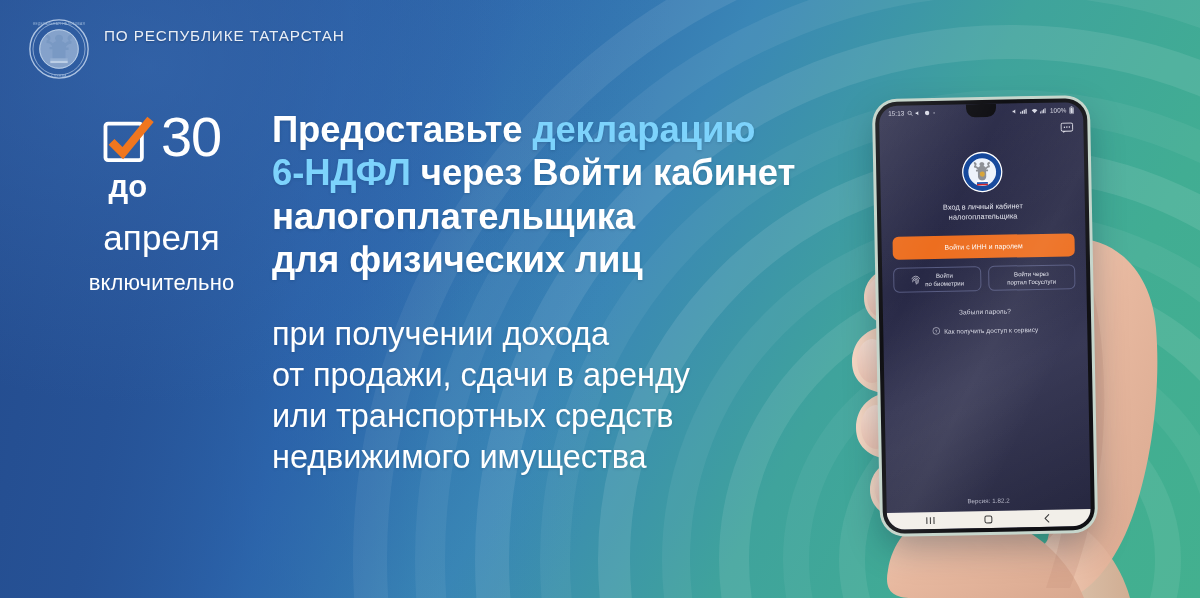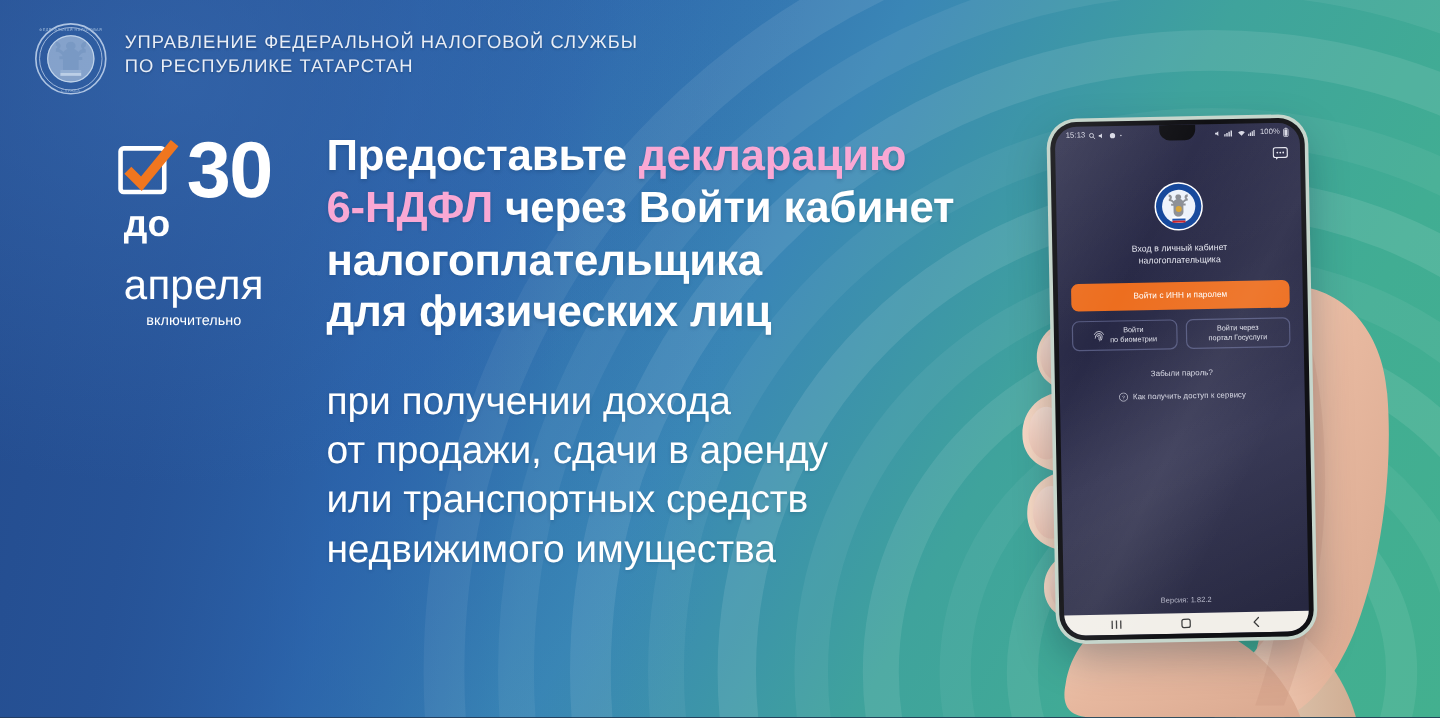--- a/index.html
+++ b/index.html
@@ -72,44 +72,44 @@
     color:#ffffff;
   }
   .date-row{ display:flex; align-items:flex-start; justify-content:center; gap:7px; }
   .date-left{ display:flex; flex-direction:column; align-items:center; padding-top:3px; }
   .checkbox-ico{ width:52px; height:52px; display:block; }
   .word-do{
     font-size:31px; font-weight:700; line-height:1;
     margin-top:4px; letter-spacing:.005em;
   }
   .big-30{
-    font-size:66px; font-weight:700; line-height:.88;
+    font-size:56px; font-weight:400; line-height:.88;
     letter-spacing:-.02em;
   }
   .word-month{
     font-size:35px; font-weight:400; line-height:1.02;
     margin-top:18px; letter-spacing:.005em;
   }
   .word-incl{
-    font-size:12px; font-weight:400; line-height:1.1;
-    margin-top:5px; letter-spacing:.005em;
+    font-size:22px; font-weight:400; line-height:1.1;
+    margin-top:15px; letter-spacing:.005em;
   }
 
   
   .headline{
     position:absolute; left:272px; top:108px;
     width:640px; z-index:6;
     color:#ffffff;
     font-size:36.5px;
     font-weight:700;
     line-height:1.185;
     letter-spacing:-.004em;
     text-shadow:0 1px 3px rgba(15,45,80,.22);
   }
-  .hl-accent{ color:#f9a8d4; }
+  .hl-accent{ color:#7dd3fc; }
 
   
   .subtext{
     position:absolute; left:272px; top:314px;
     width:620px; z-index:6;
     color:#ffffff;
     font-size:32.5px;
     font-weight:400;
     line-height:1.265;
     letter-spacing:-.002em;
@@ -286,21 +286,20 @@
       </g>
       <rect x="36" y="65" width="28" height="4" fill="#9db7d8"></rect>
       <rect x="36" y="69" width="28" height="4" fill="#c9d9ed"></rect>
       <rect x="36" y="73" width="28" height="4" fill="#8fa9cd"></rect>
       <g fill="#a8c2e0" font-size="5.2" font-family="'Liberation Sans',sans-serif" letter-spacing=".6">
         <text x="50" y="12" text-anchor="middle">ФЕДЕРАЛЬНАЯ НАЛОГОВАЯ</text>
         <text x="50" y="95" text-anchor="middle">СЛУЖБА</text>
       </g>
     </svg>
     <div class="org-title">
-      <span>УПРАВЛЕНИЕ ФЕДЕРАЛЬНОЙ НАЛОГОВОЙ СЛУЖБЫ</span>
       <span>ПО РЕСПУБЛИКЕ ТАТАРСТАН</span>
     </div>
   </div>
 
   <div class="date-block">
     <div class="date-row">
       <div class="date-left">
         <svg class="checkbox-ico" viewBox="0 0 60 60" aria-hidden="true">
           <rect x="4" y="10" width="42" height="42" rx="3" fill="none" stroke="#ffffff" stroke-width="4.4"></rect>
           <path d="M11 31 L24 44 L56 5" fill="none" stroke="#F0761F" stroke-width="9.5" stroke-linecap="butt" stroke-linejoin="miter"></path>

